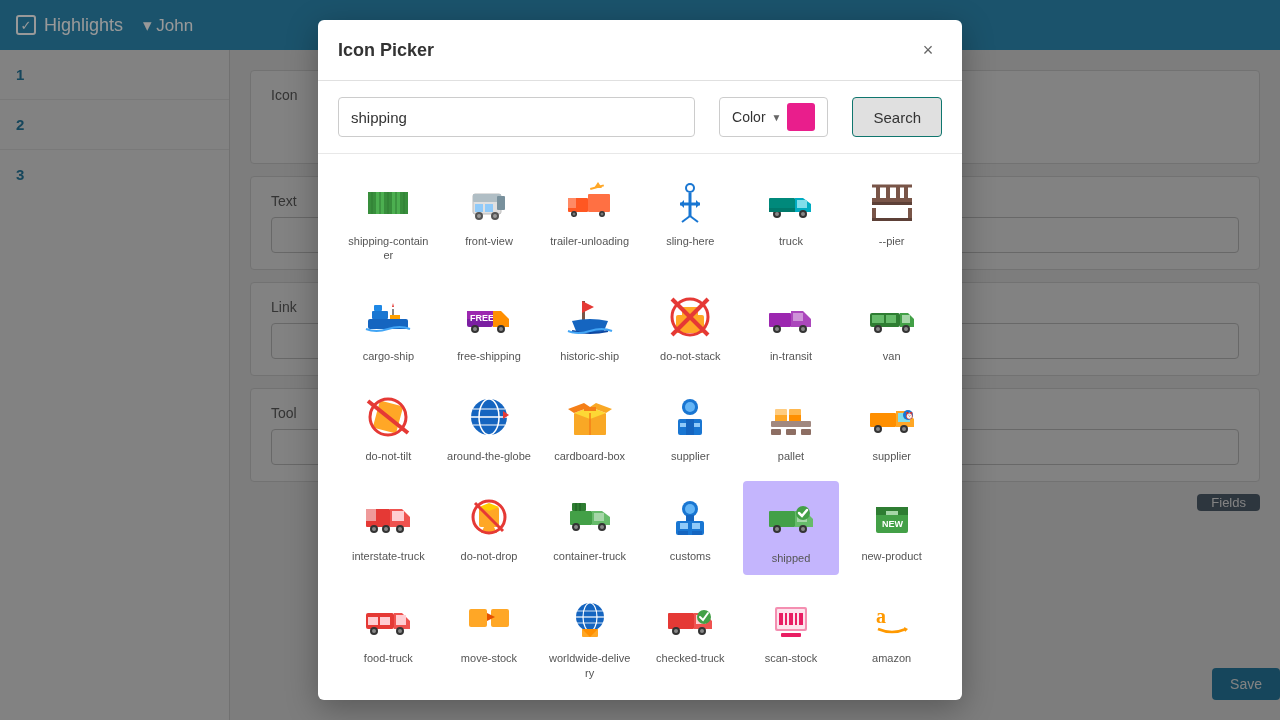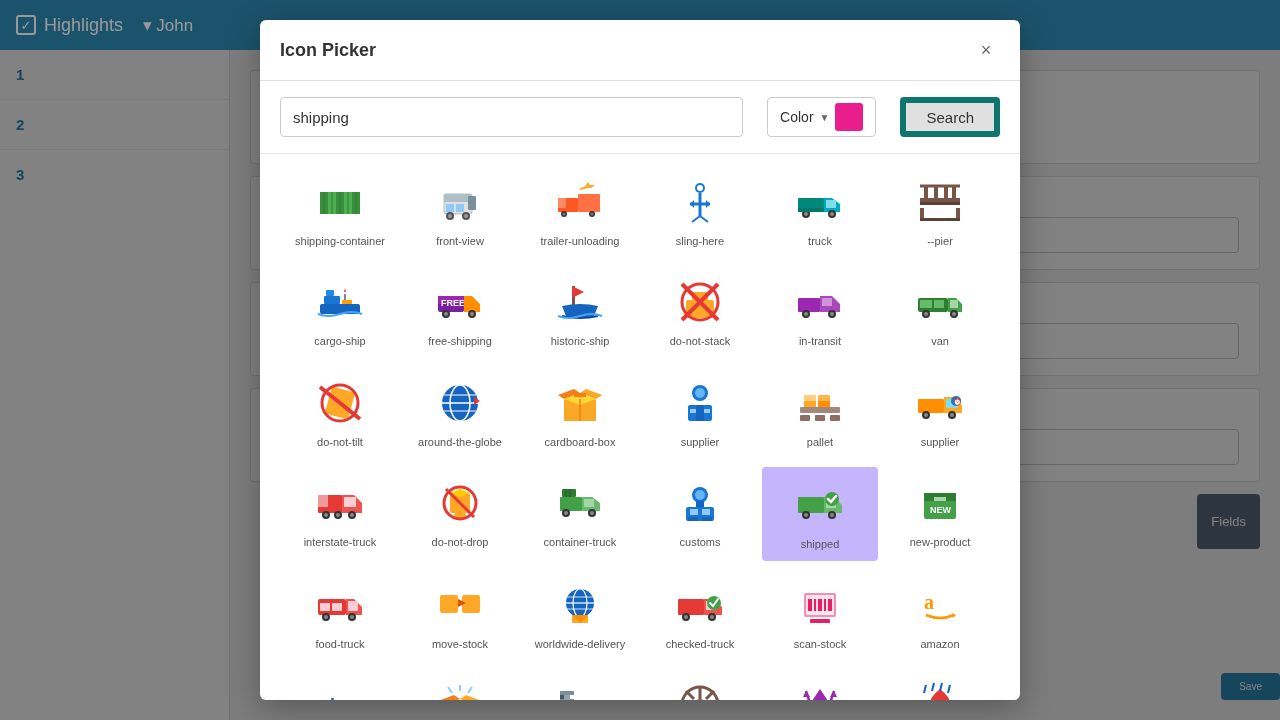--- a/index.html
+++ b/index.html
@@ -76,32 +76,32 @@
       width: 100%;
       height: 36px;
       border: 1px solid #ccc;
       border-radius: 4px;
       background: white;
     }
     .bg-btn {
       background: #5a6a7a;
       color: white;
       border: none;
-      padding: 20px 14px;
+      padding: 1px 14px;
       border-radius: 4px;
       font-size: 13px;
       cursor: pointer;
     }
     .bg-save-btn {
       background: #2d8bb4;
       color: white;
       border: none;
       padding: 8px 18px;
       border-radius: 4px;
-      font-size: 10px;
+      font-size: 14px;
       cursor: pointer;
       position: absolute;
       right: 0;
       bottom: 20px;
     }
 
     
     .overlay {
       position: absolute;
       top: 0; left: 0; right: 0; bottom: 0;
@@ -109,21 +109,21 @@
       display: flex;
       align-items: center;
       justify-content: center;
       z-index: 10;
     }
 
     
     .modal {
       background: white;
       border-radius: 6px;
-      width: 760px;
+      width: 644px;
       max-height: 680px;
       box-shadow: 0 8px 32px rgba(0,0,0,0.3);
       display: flex;
       flex-direction: column;
       overflow: hidden;
     }
     .modal-header {
       display: flex;
       align-items: center;
       justify-content: space-between;
@@ -182,21 +182,21 @@
     }
     .color-swatch {
       width: 28px;
       height: 28px;
       border-radius: 3px;
       background: #e91e8c;
     }
     .search-btn {
       height: 40px;
       background: #e0e0e0;
-      border: 6px solid #0f766e;
+      border: 1px solid #0f766e;
       border-radius: 4px;
       padding: 0 20px;
       font-size: 15px;
       font-weight: 500;
       cursor: pointer;
       color: #333;
     }
 
     
     .icons-grid {

